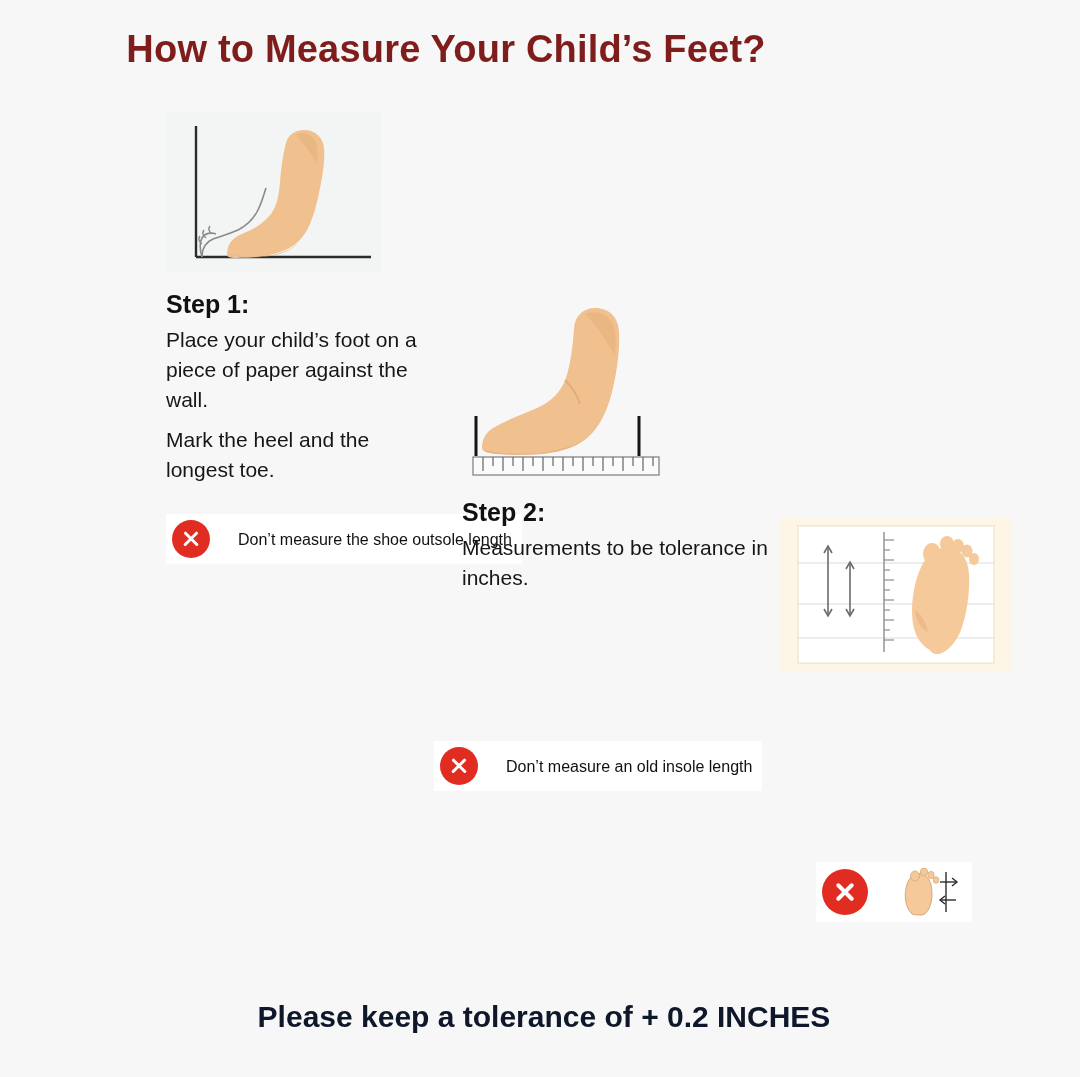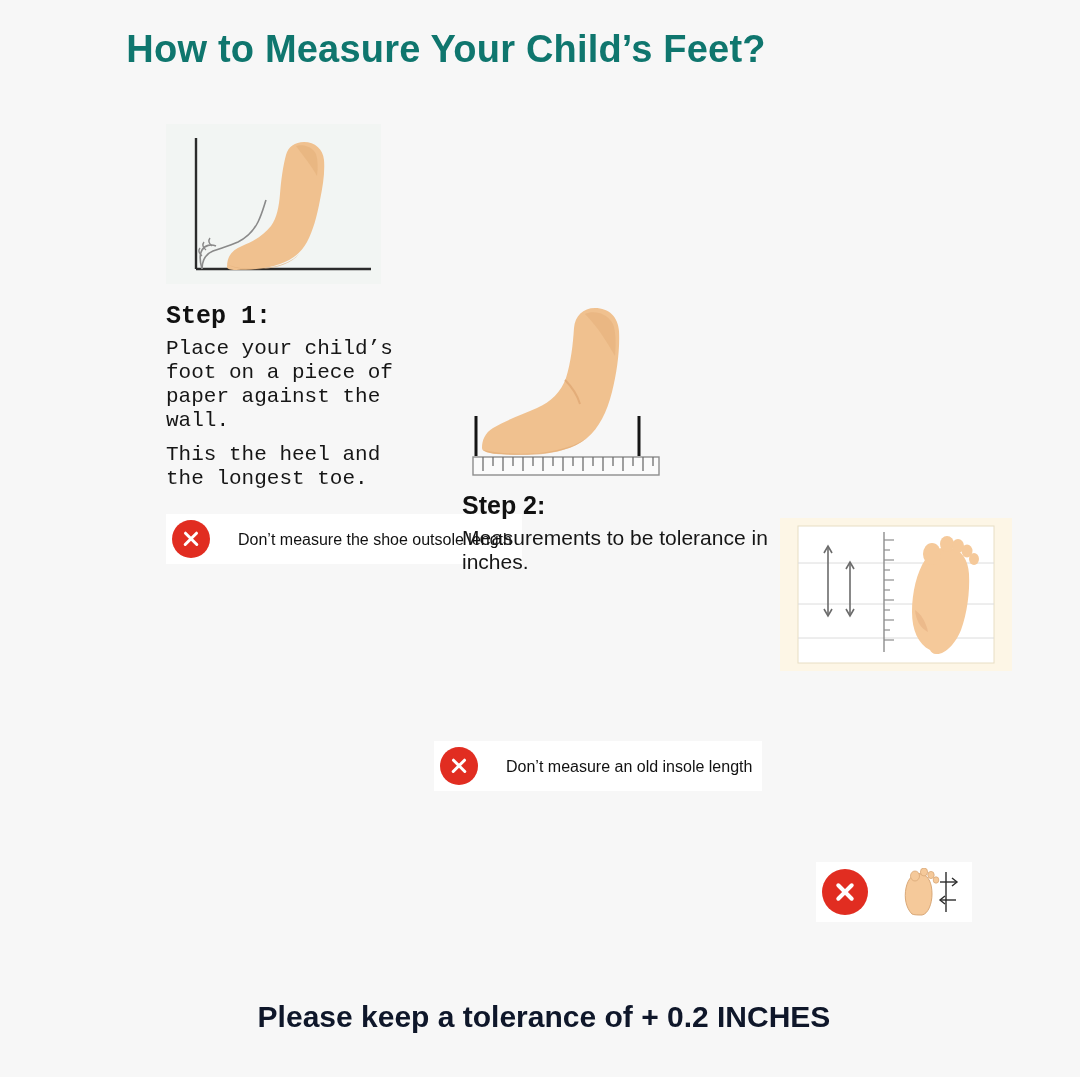--- a/index.html
+++ b/index.html
@@ -22,46 +22,45 @@
 
   
   .title {
     position: absolute;
     top: 28px;
     left: 0;
     width: 892px;
     text-align: center;
     font-size: 38px;
     font-weight: bold;
-    color: #0f766e;
+    color: #7f1d1d;
     letter-spacing: 0.2px;
   }
 
   
   .step-title {
     font-size: 25px;
     font-weight: bold;
     color: #111;
     margin: 0 0 6px 0;
   }
   .step-text {
     font-size: 21px;
-    line-height: 24px;
+    line-height: 30px;
     color: #161616;
   }
   .step-text p { margin: 0 0 10px 0; }
   .step-text p:last-child { margin-bottom: 0; }
 
   
   #step1 {
     position: absolute;
     left: 166px;
-    top: 124px;
+    top: 112px;
     width: 260px;
-    font-family: Liberation Mono, monospace;
   }
   #step1-image {
     width: 215px;
     height: 160px;
     background: #f2f5f3;
     position: relative;
     overflow: hidden;
   }
   #step1 .step-body { margin-top: 18px; }
 
@@ -71,21 +70,21 @@
     left: 462px;
     top: 300px;
     width: 320px;
   }
   #step2-image {
     width: 215px;
     height: 180px;
     position: relative;
     margin-left: 5px;
   }
-  #step2 .step-body { margin-top: 11px; }
+  #step2 .step-body { margin-top: 18px; }
 
   
   #step3 {
     position: absolute;
     left: 780px;
     top: 518px;
     width: 232px;
   }
   #step3-image {
     width: 232px;
@@ -190,21 +189,21 @@
         <path d="M130 22 C136 20 146 22 150 30 C152 36 152 44 151 52 C147 44 139 34 130 22 Z" fill="#e3ae78" opacity="0.55"></path>
 
         <path d="M62 141 C80 147 104 146 122 138 C126 136 130 133 133 130 C126 139 112 144 96 145 C84 146 70 145 62 141 Z" fill="#e3ae78" opacity="0.7"></path>
       </svg>
     </div>
 
     <div class="step-body">
       <div class="step-title">Step 1:</div>
       <div class="step-text">
         <p>Place your child’s foot on a piece of paper against the wall.</p>
-        <p>This the heel and the longest toe.</p>
+        <p>Mark the heel and the longest toe.</p>
       </div>
     </div>
   </div>
 
   <div class="warning" id="warn1">
     <div class="x-badge"></div>
     <div class="warning-text">Don’t measure the shoe outsole length</div>
   </div>
 
   <div id="step2">

